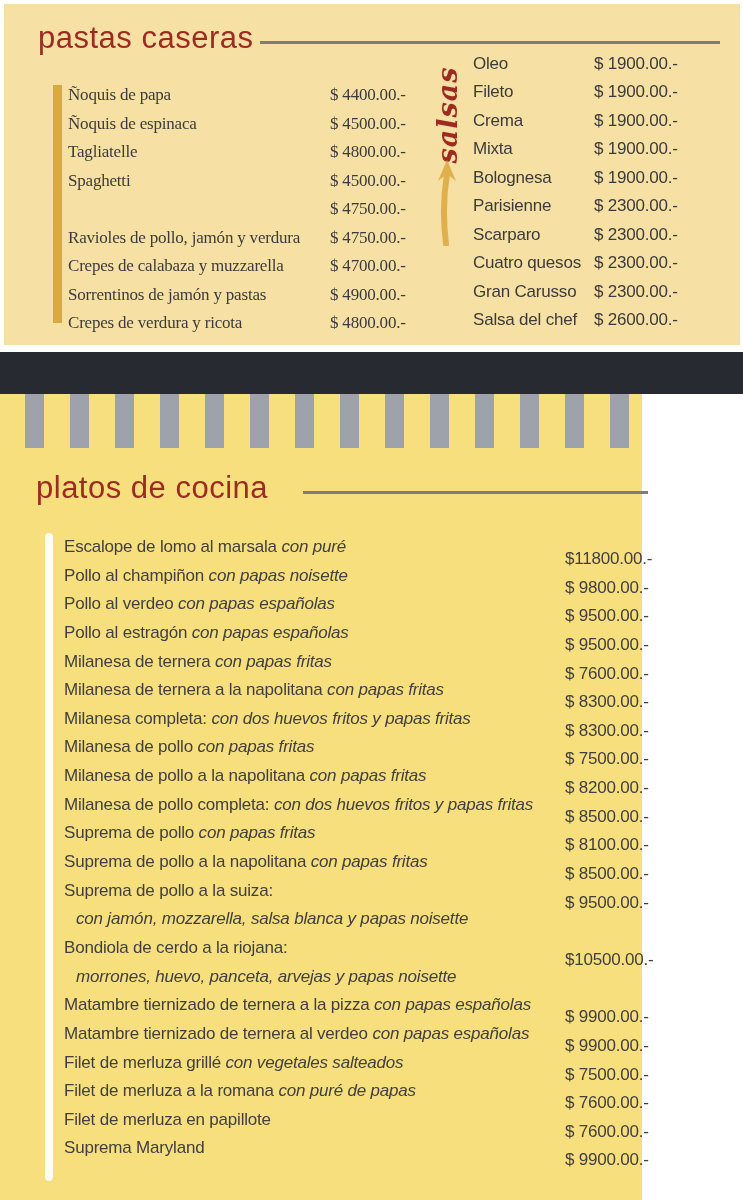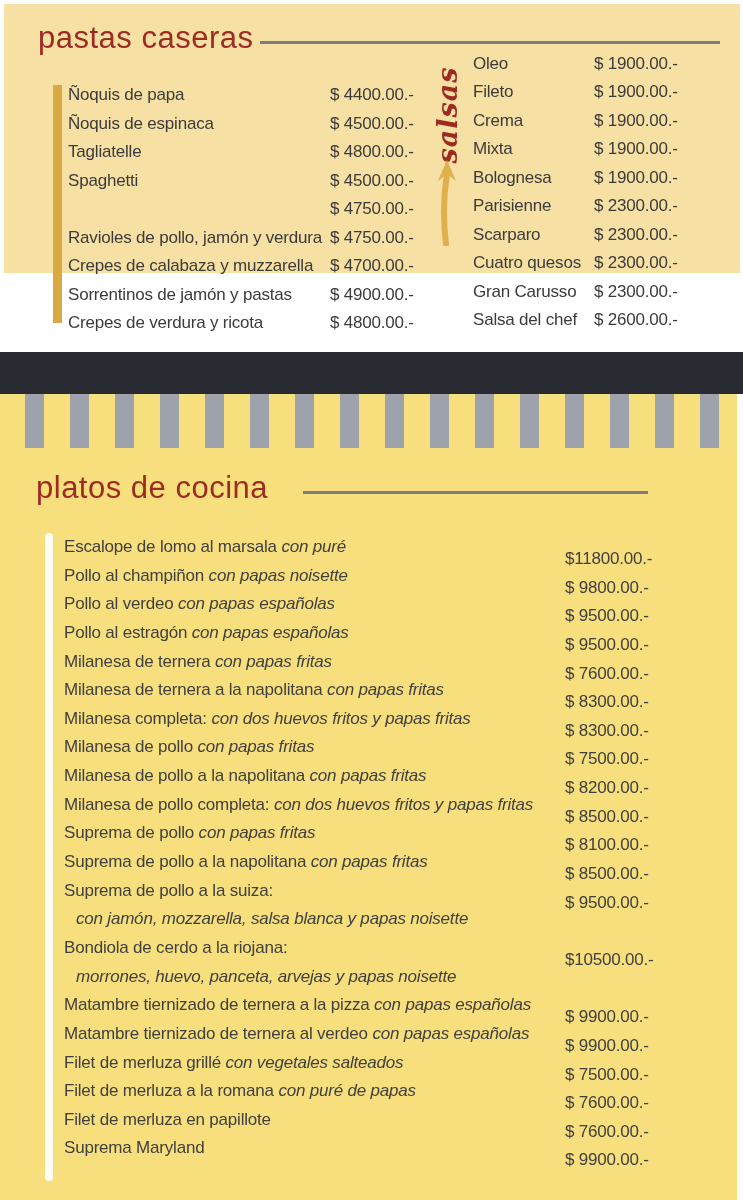--- a/index.html
+++ b/index.html
@@ -1,47 +1,47 @@
 <!DOCTYPE html>
 <html><head>
 <meta charset="utf-8">
 <style>
   html,body{margin:0;padding:0;}
   body{width:743px;height:1200px;background:#ffffff;position:relative;overflow:hidden;
        font-family:"Liberation Sans", sans-serif;}
   .page{position:absolute;inset:0;}
 
   
-  .top-panel{position:absolute;left:4px;top:4px;width:736px;height:269px;background:#F6E0A3;}
+  .top-panel{position:absolute;left:4px;top:4px;width:736px;height:341px;background:#F6E0A3;}
   .section-title{position:absolute;font-size:31px;letter-spacing:.5px;color:#9E2B22;
                  font-family:"Liberation Sans",sans-serif;}
   .title-top{left:34px;top:16px;}
   .rule{position:absolute;height:3px;background:#7D7D7D;}
   .rule-top{left:256px;top:37px;width:460px;}
 
   .gold-bar{position:absolute;left:49px;top:81px;width:9px;height:238px;background:#D9A943;}
 
   .menu-line{position:relative;white-space:nowrap;color:#3B3B3B;font-size:17px;letter-spacing:-0.2px;}
   .pasta-list{position:absolute;left:64px;top:77px;width:380px;}
-  .pasta-list .menu-line{height:28.5px;line-height:28.5px;}
+  .pasta-list .menu-line{height:28.5px;line-height:28.5px;font-family:Liberation Serif, serif;}
   .pasta-list .price{position:absolute;left:262px;top:0;}
 
   .salsa-list{position:absolute;left:469px;top:46px;width:260px;}
   .salsa-list .menu-line{height:28.45px;line-height:28.45px;}
   .salsa-list .price{position:absolute;left:121px;top:0;}
 
   .salsas-label{position:absolute;left:389px;top:96px;width:110px;height:30px;
                 transform:rotate(-90deg);text-align:center;line-height:30px;
                 font-family:"DejaVu Serif", serif;font-style:italic;font-weight:bold;
                 font-size:27px;color:#9E2B22;letter-spacing:1px;}
   .arrow-svg{position:absolute;left:432px;top:156px;}
 
   
   .dark-band{position:absolute;left:0;top:352px;width:743px;height:42px;background:#272A30;}
-  .bottom-panel{position:absolute;left:0;top:394px;width:737px;height:806px;background:#F8DF7D;}
+  .bottom-panel{position:absolute;left:0;top:394px;width:642px;height:806px;background:#F8DF7D;}
   .stripes{position:absolute;left:25px;right:0;top:0;height:54px;
            background:repeating-linear-gradient(90deg,#9EA2AB 0 19px,transparent 19px 45px);}
 
   
   .title-bottom{left:36px;top:76px;}
   .rule-bottom{left:303px;top:97px;width:345px;}
   .white-bar{position:absolute;left:45px;top:139px;width:8px;height:648px;
              background:#FFFDF4;border-radius:4px;}
   .platos-list{position:absolute;left:64px;top:139px;width:670px;}
   .pline{position:relative;white-space:nowrap;height:28.65px;line-height:28.65px;

